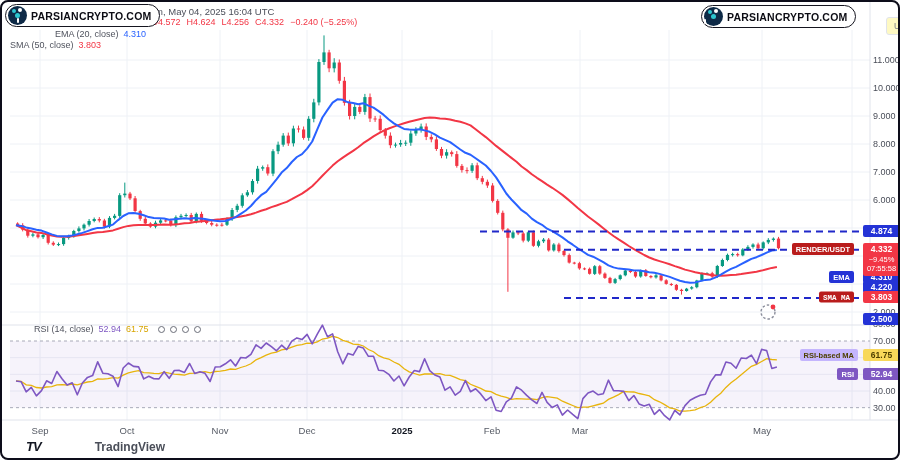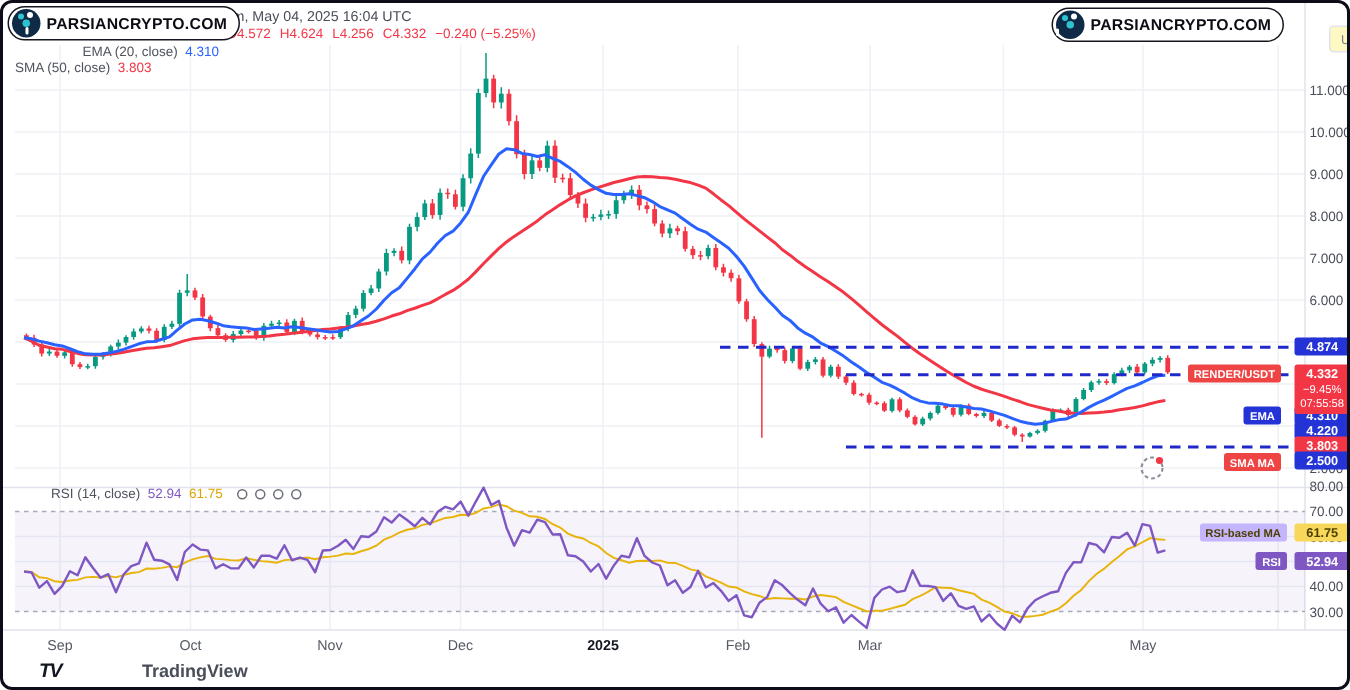--- a/index.html
+++ b/index.html
@@ -27,21 +27,21 @@
        color:#fff;border-radius:2px;padding:1px 0;transform:translateY(-50%);}
   .tag.blue{background:#2433d6;}
   .tag.red{background:#f23645;}
   .tag.purple{background:#7e57c2;}
   .tag.yellow{background:#f8d85a;color:#4d3f00;}
   .pblock{left:861px;width:37px;background:#f23645;color:#fff;border-radius:2px;text-align:center;
           font-size:8.5px;line-height:9.5px;padding:2px 0;font-weight:700;}
   .pblock .sub{font-size:7.5px;font-weight:400;}
   .chip{right:44px;font-size:7.5px;font-weight:700;color:#fff;border-radius:2px;padding:1.5px 4px;
         transform:translateY(-50%);white-space:nowrap;}
-  .chip.red{background:#ef4444;}
+  .chip.red{background:#b91c1c;}
   .chip.blue{background:#2433d6;}
   .chip.yellow{background:#c4b5fd;color:#4d3f00;right:40px;font-weight:700;}
   .chip.purple{background:#7e57c2;right:40px;}
   .mlabel{font-size:9.5px;color:#555a64;transform:translateX(-50%);top:423px;}
   .mlabel.bold{color:#131722;font-weight:700;}
   .dotrow{display:flex;gap:5px;align-items:center;margin-left:4px;}
   .doticon{width:7px;height:7px;border-radius:50%;border:1.5px solid #6a6d78;box-sizing:border-box;display:inline-block;}
   #footer{left:24px;top:437px;display:flex;align-items:center;gap:6px;}
   #tv-mark{font-size:13px;font-weight:900;color:#131722;letter-spacing:-1px;font-style:italic;}
   #tv-name{font-size:12px;font-weight:600;color:#4a4e59;margin-left:48px;}
@@ -319,29 +319,29 @@
       <div class="abs mlabel" style="left: 490px;">Feb</div>
       <div class="abs mlabel" style="left: 578px;">Mar</div>
       <div class="abs mlabel" style="left: 667px; margin-top: 44px;">Apr</div>
       <div class="abs mlabel" style="left: 760px;">May</div>
     </div>
   <div id="right-tags">
       <div class="abs tag blue" style="top: 229px;">4.874</div>
       <div class="abs tag blue" style="top: 275px;">4.310</div>
       <div class="abs tag blue" style="top: 285px;">4.220</div>
       <div class="abs tag red" style="top: 295px;">3.803</div>
-      <div class="abs tag blue" style="top: 305px;">2.500</div>
+      <div class="abs tag blue" style="top: 317px;">2.500</div>
       <div class="abs pblock" style="top: 241px;">
         <div class="">4.332</div>
         <div class="sub">−9.45%</div>
         <div class="sub">07:55:58</div>
       </div>
       <div class="abs chip red" style="top: 247px;">RENDER/USDT</div>
       <div class="abs chip blue" style="top: 275px;">EMA</div>
-      <div class="abs chip red" style="top: 306px;">SMA MA</div>
+      <div class="abs chip red" style="top: 295px; font-family: Liberation Mono, monospace;">SMA MA</div>
       <div class="abs tag yellow" style="top: 353px;">61.75</div>
       <div class="abs chip yellow" style="top: 353px;">RSI-based MA</div>
       <div class="abs tag purple" style="top: 372px;">52.94</div>
       <div class="abs chip purple" style="top: 372px;">RSI</div>
     </div>
 
   <div class="abs wm" style="left:3px;top:2px;">
     <span class="logo">
       <i style="left:4px;top:3px;width:4px;height:4px;background:#2cc5cf;"></i>
       <i style="left:10px;top:2px;width:4px;height:4px;background:#ffffff;"></i>

